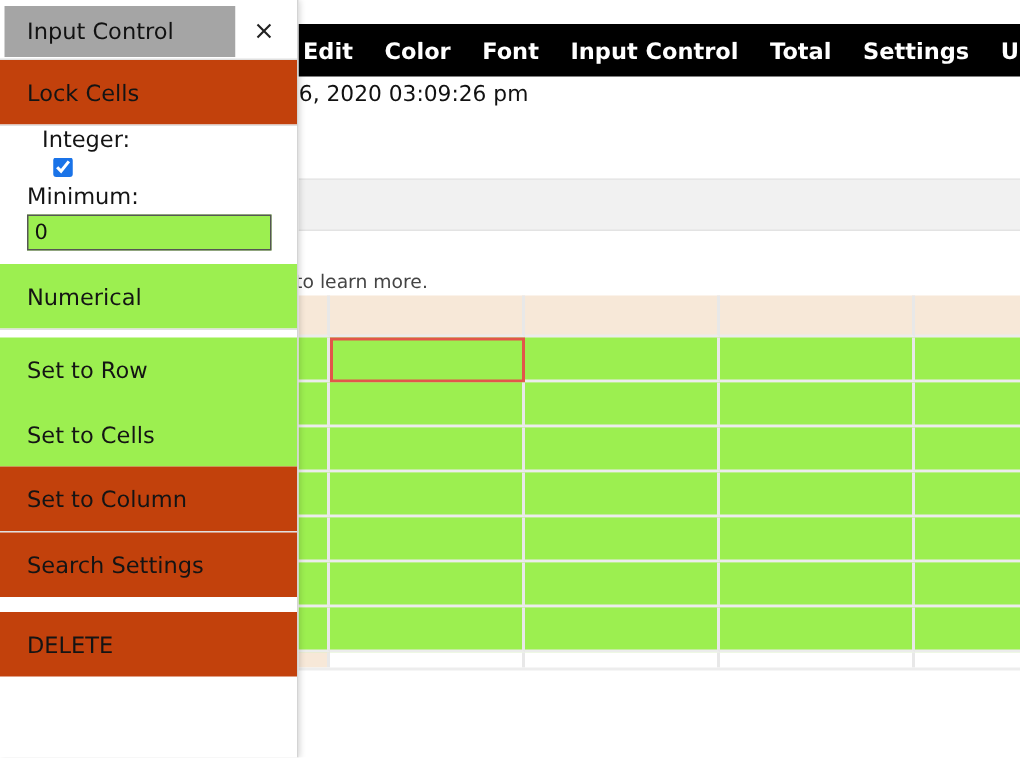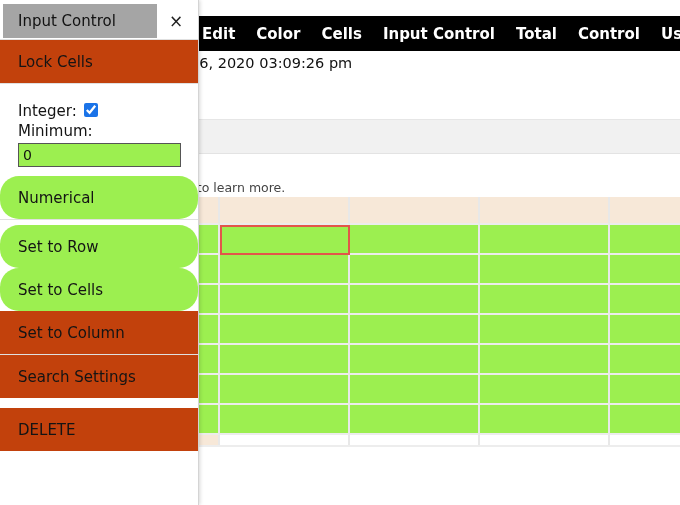--- a/index.html
+++ b/index.html
@@ -183,34 +183,34 @@
     align-items: center;
     padding-left: 18px;
     box-sizing: border-box;
     font-size: 15px;
     color: #141414;
     background: #c2410c;
     cursor: pointer;
   }
   .dlg-item.green {
     background: #9cef50;
-    border-radius: 19px;
   }
   .dlg-field-block {
     padding: 0 17px 0 18px;
     box-sizing: border-box;
   }
   .dlg-check-row {
     height: 36px;
     display: flex;
-    align-items: flex-end;
-    padding-left: 18px;
+    align-items: flex-start;
+    padding-left: 28px;
     font-size: 15px;
     color: #141414;
     box-sizing: border-box;
+    flex-direction: column;
   }
   .dlg-check-row input[type=checkbox] {
     margin-left: 7px;
     width: 14px;
     height: 14px;
     accent-color: #1a73e8;
   }
   .dlg-label {
     font-size: 15px;
     color: #141414;
@@ -234,24 +234,24 @@
   .spacer-xs { height: 3px; }
 </style>
 </head>
 <body>
 
 <div id="app-root">
 
   <div id="menubar">
     <span class="menu-item">Edit</span>
     <span class="menu-item">Color</span>
-    <span class="menu-item">Cells</span>
+    <span class="menu-item">Font</span>
     <span class="menu-item">Input Control</span>
     <span class="menu-item">Total</span>
-    <span class="menu-item">Control</span>
+    <span class="menu-item">Settings</span>
     <span class="menu-item">Users</span>
 
   </div>
 
   <div id="timestamp">16, 2020 03:09:26 pm</div>
 
   <div id="toolbar-band"></div>
 
   <div id="helper-text">ght to learn more.</div>
 

